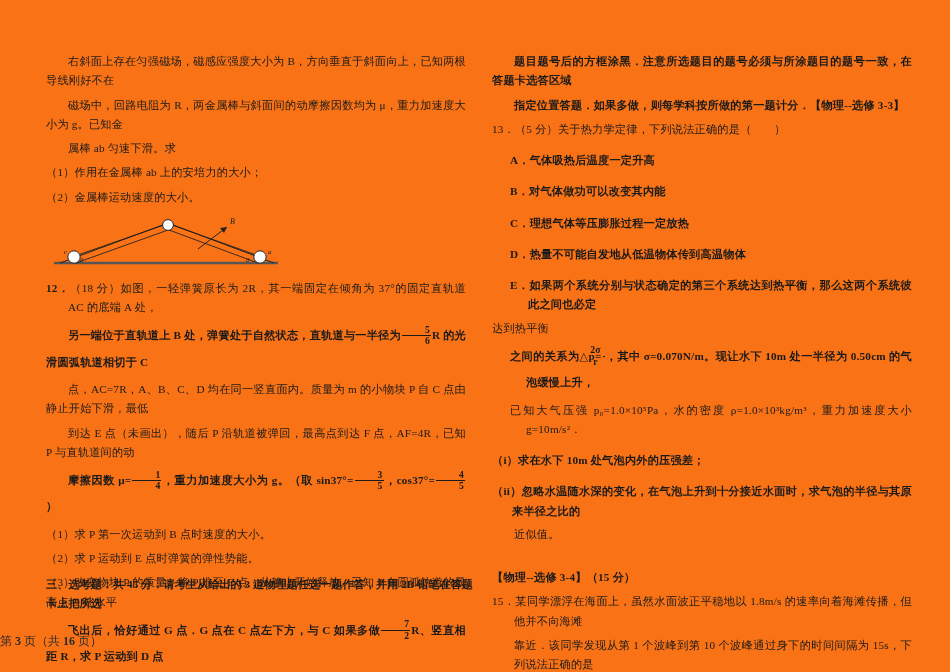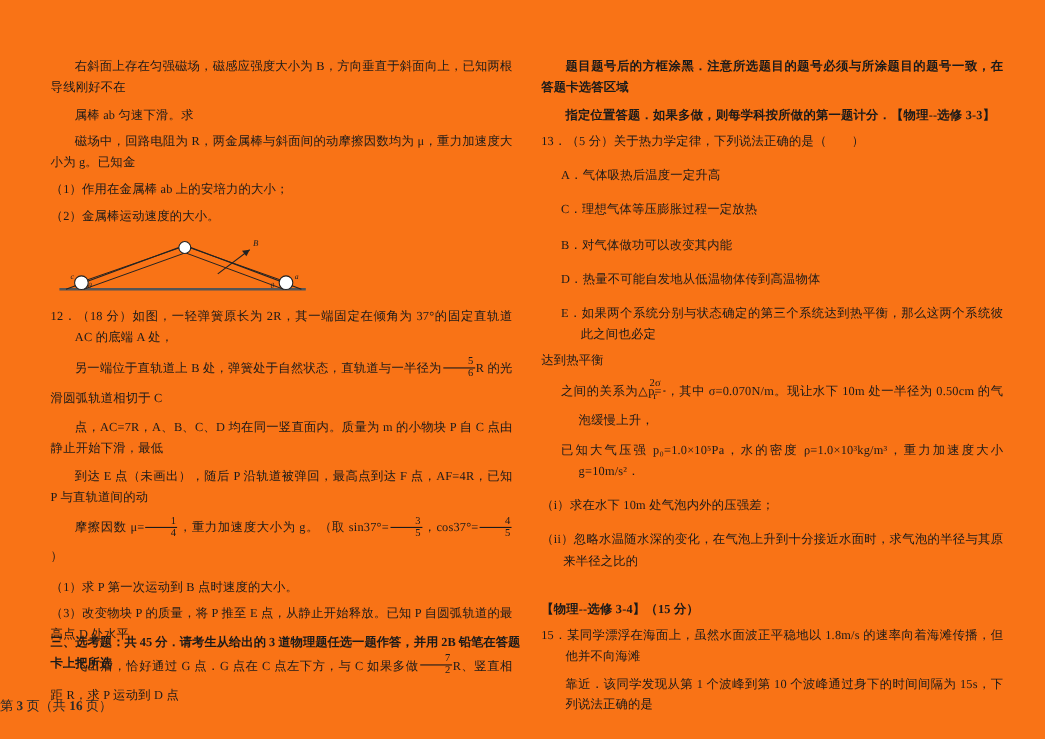--- a/index.html
+++ b/index.html
@@ -41,23 +41,24 @@
     text-indent: -22px;
   }
   p.hang2 {
     padding-left: 34px;
     text-indent: -16px;
   }
   p.opt {
     padding-left: 36px;
     text-indent: -18px;
     margin: 12px 0 4px 0;
-  }
-  p.tall { line-height: 2.35; }
-  .bold { font-weight: normal; }
+    font-weight: bold;
+  }
+  p.tall { line-height: 2.35; font-weight: bold; }
+  .bold { font-weight: bold; }
   .sec-head {
     font-weight: bold;
     font-size: 11.4px;
     margin: 0 0 6px 0;
   }
   .frac {
     display: inline-block;
     vertical-align: middle;
     text-align: center;
     font-size: 9.6px;
@@ -94,22 +95,22 @@
   svg { display: block; }
 </style>
 </head>
 <body>
 
 <div class="page">
 
   <div class="col col-left">
 
     <p class="line indent2">右斜面上存在匀强磁场，磁感应强度大小为 B，方向垂直于斜面向上，已知两根导线刚好不在</p>
+    <p class="line indent2">磁场中，回路电阻为 R，两金属棒与斜面间的动摩擦因数均为 μ，重力加速度大小为 g。已知金</p>
     <p class="line indent2">属棒 ab 匀速下滑。求</p>
-    <p class="line indent2">磁场中，回路电阻为 R，两金属棒与斜面间的动摩擦因数均为 μ，重力加速度大小为 g。已知金</p>
     <p class="line">（1）作用在金属棒 ab 上的安培力的大小；</p>
     <p class="line">（2）金属棒运动速度的大小。</p>
 
     <div class="figure" style="height:58px;">
       <svg width="250" height="58" viewBox="0 0 250 58">
 
         <line x1="8" y1="50" x2="232" y2="50" stroke="#555" stroke-width="2.4"></line>
 
         <line x1="14" y1="50" x2="122" y2="10" stroke="#222" stroke-width="1"></line>
 
@@ -146,46 +147,48 @@
     </p>
 
     <p class="line indent2">点，AC=7R，A、B、C、D 均在同一竖直面内。质量为 m 的小物块 P 自 C 点由静止开始下滑，最低</p>
     <p class="line indent2">到达 E 点（未画出），随后 P 沿轨道被弹回，最高点到达 F 点，AF=4R，已知 P 与直轨道间的动</p>
 
     <p class="line tall indent2">
       <span>摩擦因数 μ=</span><span class="frac"><span class="num">1</span><span class="den">4</span></span><span>，重力加速度大小为 g。（取 sin37°=</span><span class="frac"><span class="num">3</span><span class="den">5</span></span><span>，cos37°=</span><span class="frac"><span class="num">4</span><span class="den">5</span></span><span>）</span>
     </p>
 
     <p class="line">（1）求 P 第一次运动到 B 点时速度的大小。</p>
+    <p class="line">（2）求 P 运动到 E 点时弹簧的弹性势能。</p>
     <p class="line">（3）改变物块 P 的质量，将 P 推至 E 点，从静止开始释放。已知 P 自圆弧轨道的最高点 D 处水平</p>
     <p class="line tall indent2">
       <span>飞出后，恰好通过 G 点．G 点在 C 点左下方，与 C 如果多做</span><span class="frac"><span class="num">7</span><span class="den">2</span></span><span>R、竖直相距 R，求 P 运动到 D 点</span>
     </p>
 
   </div>
 
   <div class="col col-right">
 
     <p class="line sec-head indent2">题目题号后的方框涂黑．注意所选题目的题号必须与所涂题目的题号一致，在答题卡选答区域</p>
     <p class="line sec-head indent2">指定位置答题．如果多做，则每学科按所做的第一题计分．【物理--选修 3-3】</p>
 
     <p class="line hang">13．（5 分）关于热力学定律，下列说法正确的是（　　）</p>
     <p class="line opt">A．气体吸热后温度一定升高</p>
+    <p class="line opt">B．对气体做功可以改变其内能</p>
     <p class="line opt">C．理想气体等压膨胀过程一定放热</p>
-    <p class="line opt">B．对气体做功可以改变其内能</p>
     <p class="line opt">D．热量不可能自发地从低温物体传到高温物体</p>
     <p class="line opt">E．如果两个系统分别与状态确定的第三个系统达到热平衡，那么这两个系统彼此之间也必定</p>
     <p class="line">达到热平衡</p>
 
     <p class="line tall hang2">
       <span>之间的关系为△p=</span><span class="frac"><span class="num">2σ</span><span class="den">r</span></span><span>，其中 σ=0.070N/m。现让水下 10m 处一半径为 0.50cm 的气泡缓慢上升，</span>
     </p>
     <p class="line hang2">已知大气压强 p₀=1.0×10⁵Pa，水的密度 ρ=1.0×10³kg/m³，重力加速度大小 g=10m/s²．</p>
     <p class="line opt" style="padding-left:16px;text-indent:-16px;">（i）求在水下 10m 处气泡内外的压强差；</p>
     <p class="line opt" style="padding-left:20px;text-indent:-20px;">（ii）忽略水温随水深的变化，在气泡上升到十分接近水面时，求气泡的半径与其原来半径之比的</p>
+    <p class="line" style="padding-left:22px;">近似值。</p>
 
     <p class="line sec-head" style="margin-top:24px;">【物理--选修 3-4】（15 分）</p>
     <p class="line hang">15．某同学漂浮在海面上，虽然水面波正平稳地以 1.8m/s 的速率向着海滩传播，但他并不向海滩</p>
     <p class="line" style="padding-left:22px;">靠近．该同学发现从第 1 个波峰到第 10 个波峰通过身下的时间间隔为 15s，下列说法正确的是</p>
 
   </div>
 
   <div class="sec-bottom">三、选考题：共 45 分．请考生从给出的 3 道物理题任选一题作答，并用 2B 铅笔在答题卡上把所选</div>
 
   <div class="footer">

